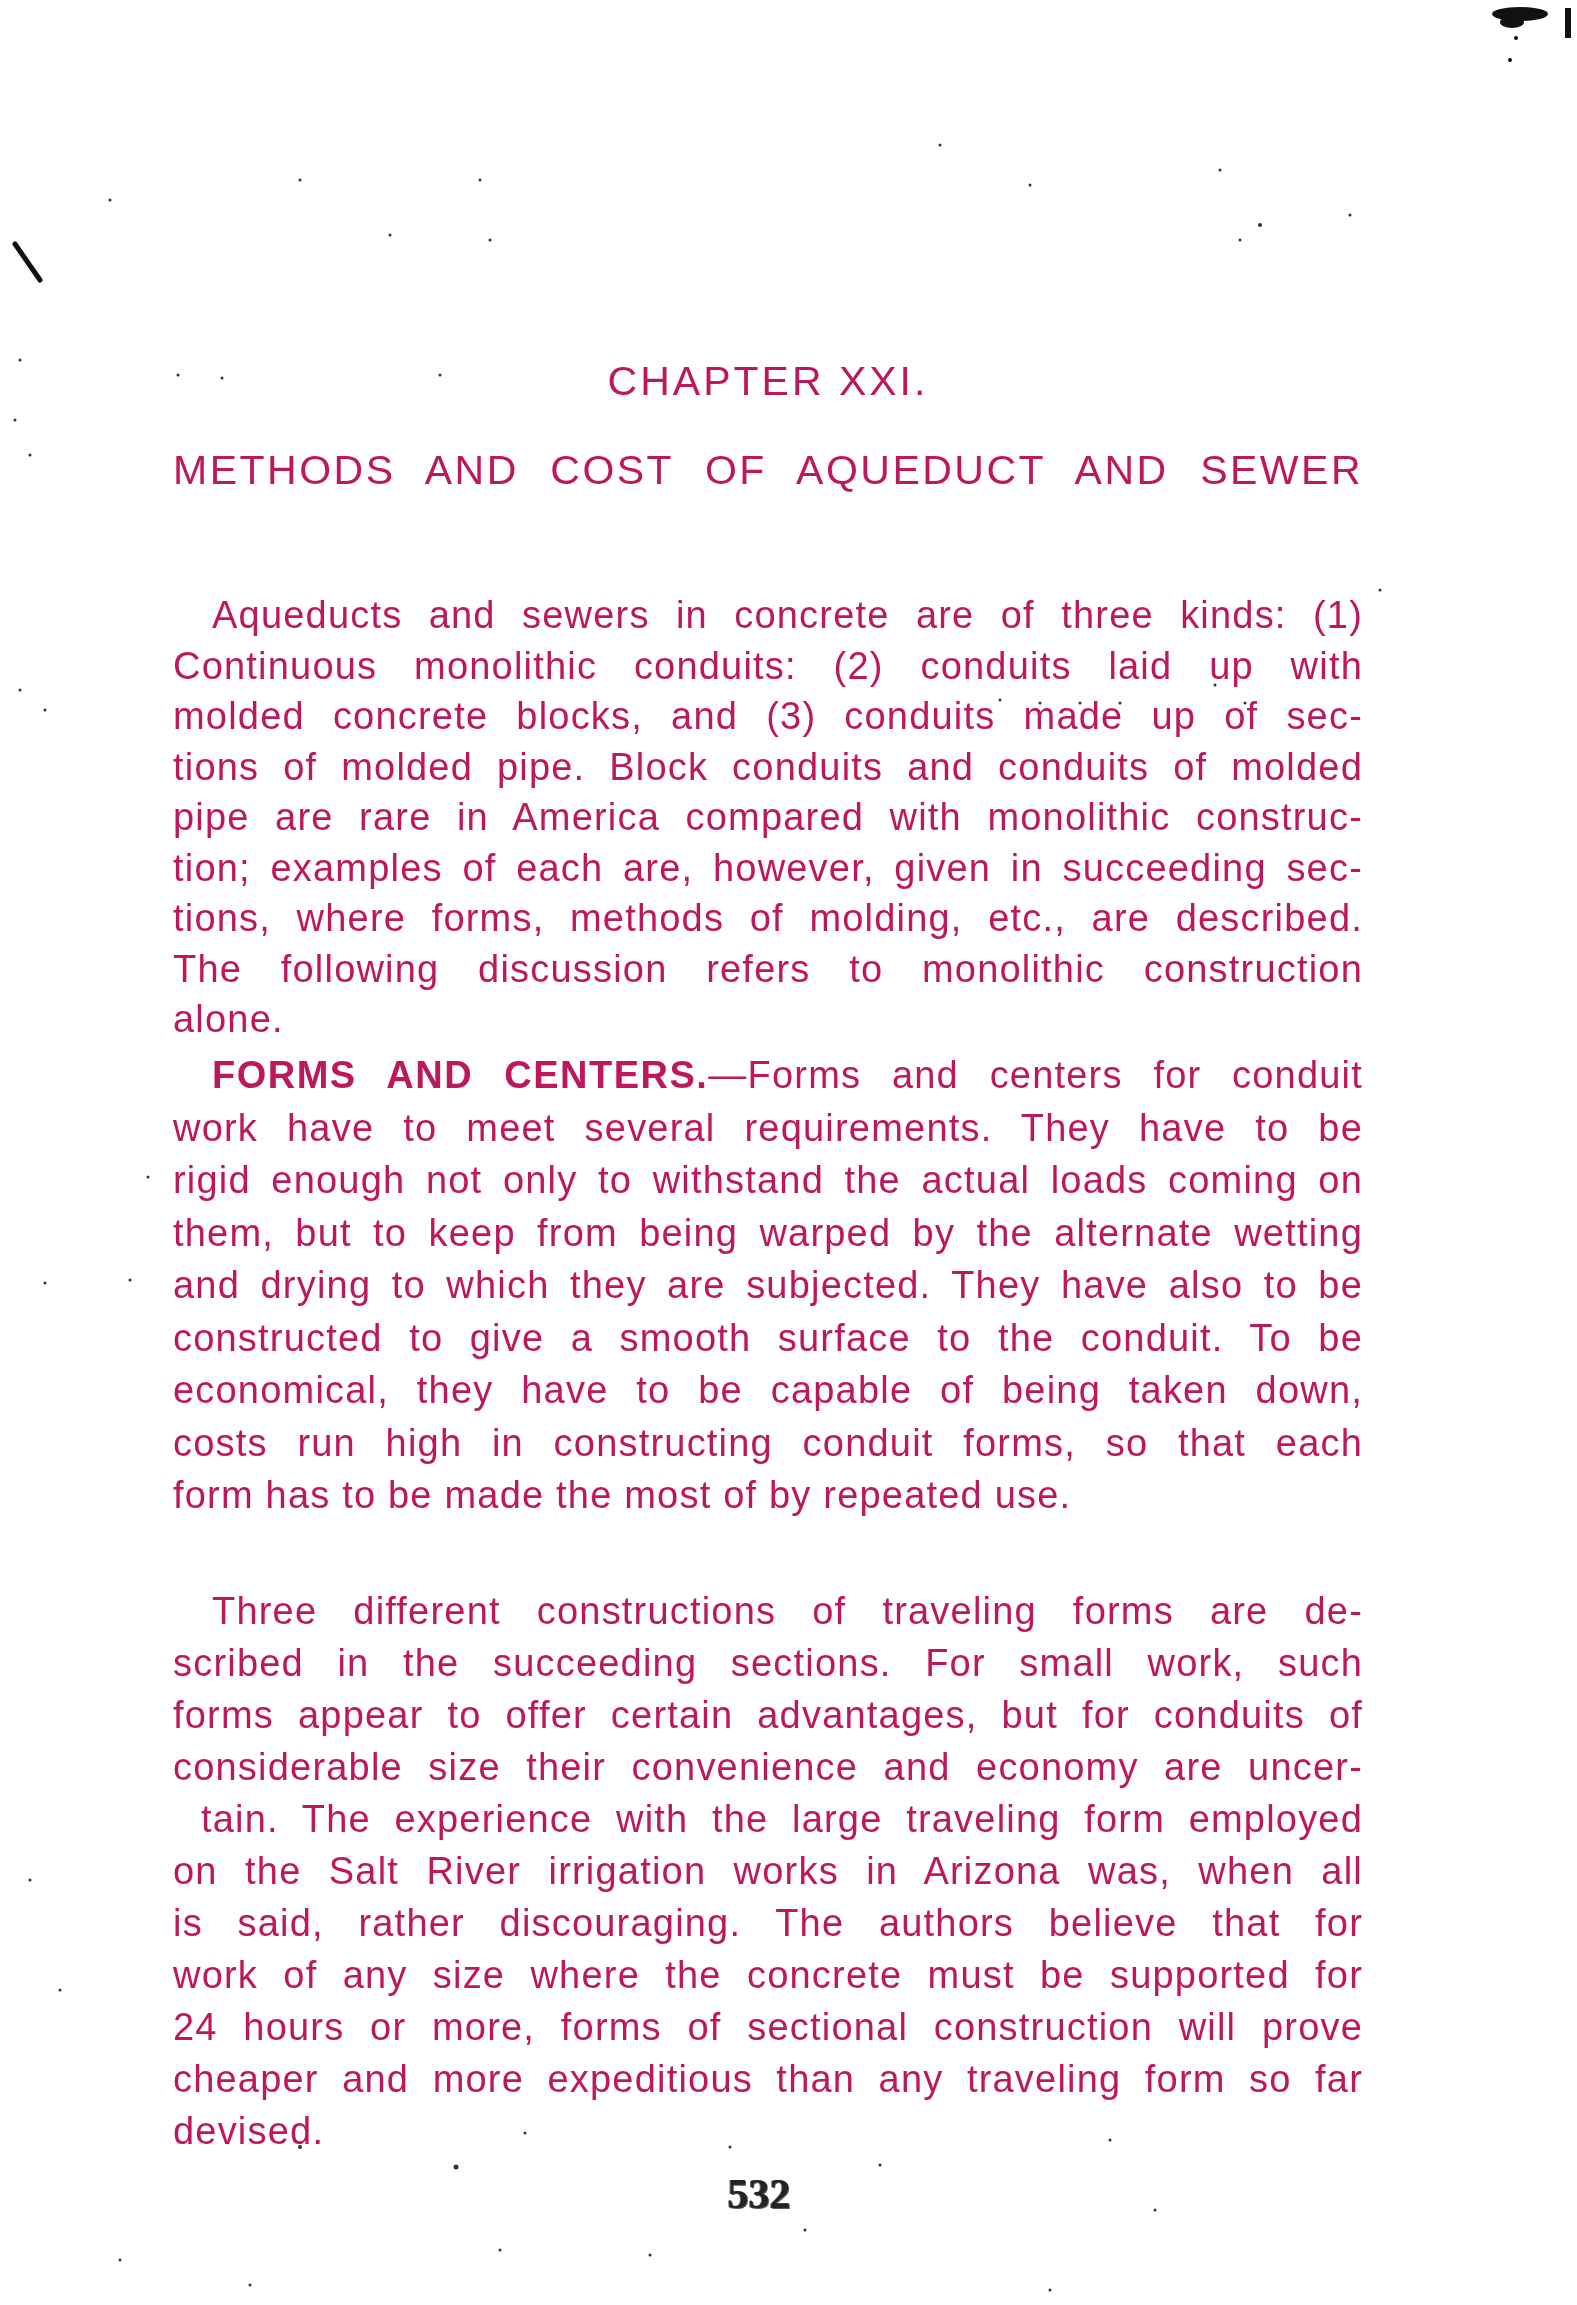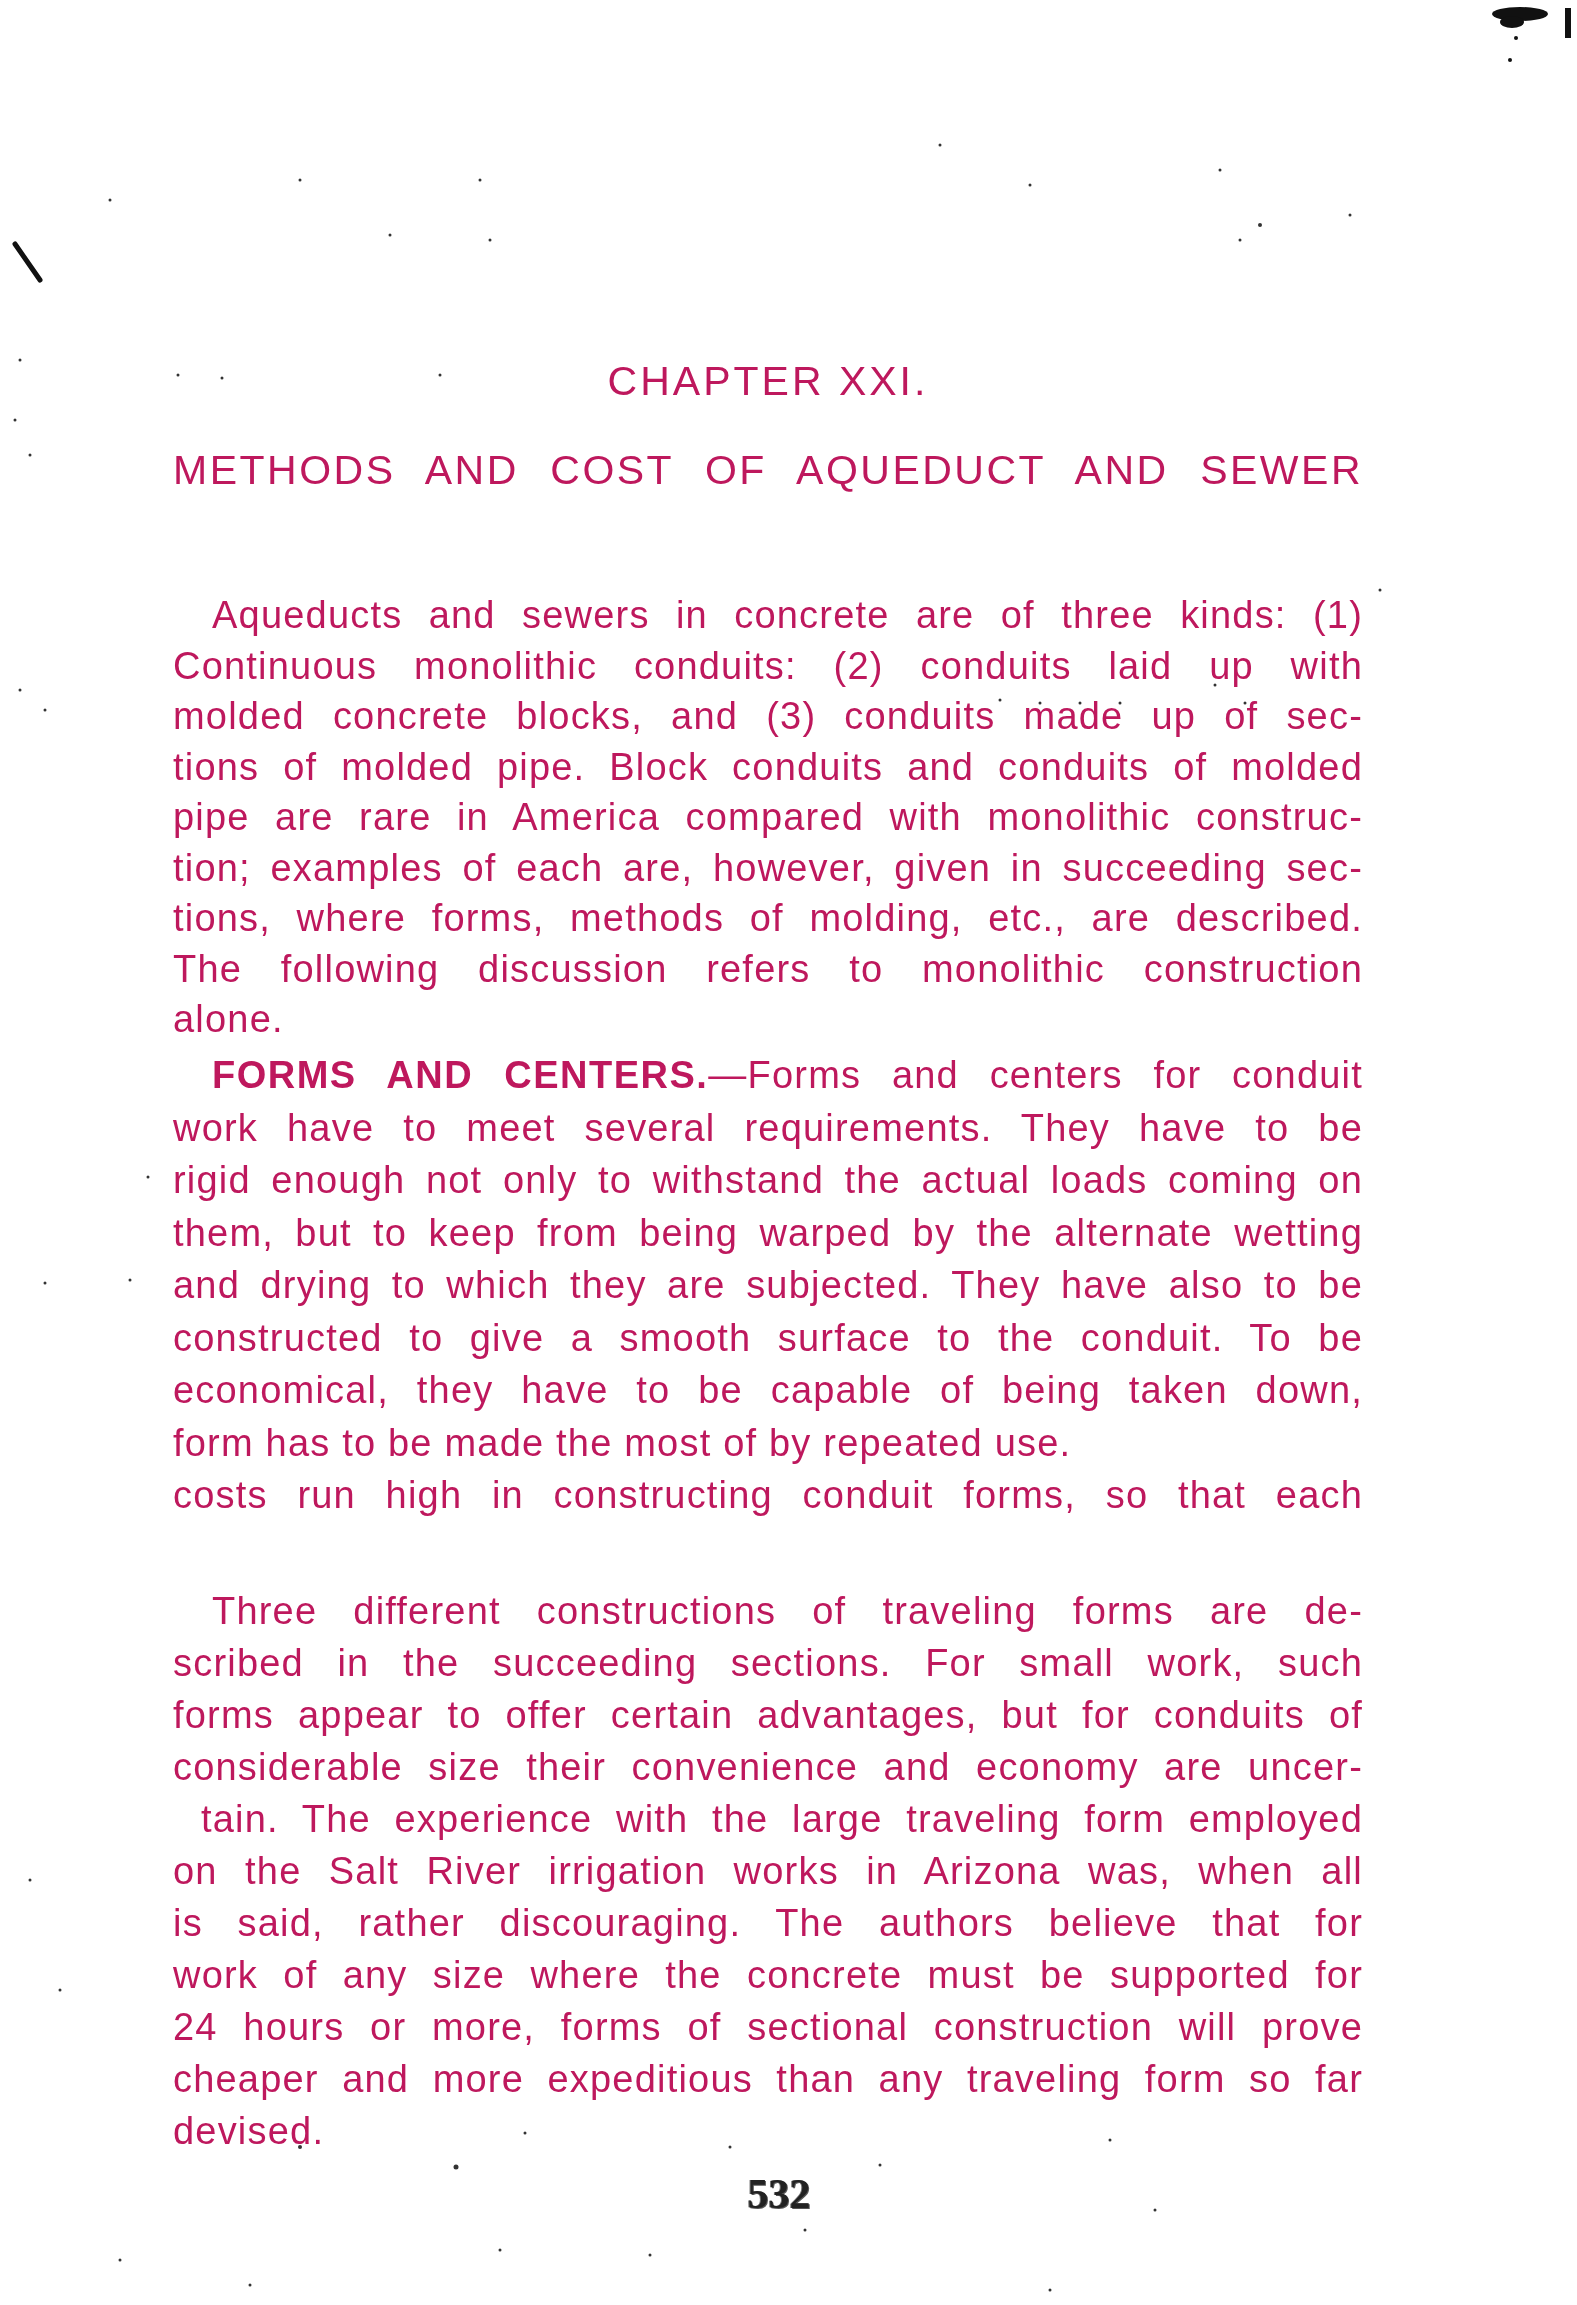--- a/index.html
+++ b/index.html
@@ -27,21 +27,20 @@
   #para1 { top: 590px; }
   #para2 { top: 1050px; }
   #para3 { top: 1586px; }
   .para2 .line { height: 52.5px; }
   .para3 .line { height: 52px; }
   .page-number {
     position: absolute; left: 724px; top: 2172px; width: 70px;
     font-family: "Liberation Serif", "DejaVu Serif", serif; font-weight: bold;
     font-size: 42px; color: #222; text-align: center; line-height: 44px;
     text-shadow: 1px 1px 0 #555, -1px 0 0 #777;
-    margin-left: 20px;
   }
   .specks { position: absolute; left: 0; top: 0; width: 1577px; height: 2305px; pointer-events: none; }
 </style>
 </head>
 <body>
 
 <div class="page">
 
   <svg class="specks" viewBox="0 0 1577 2305" xmlns="http://www.w3.org/2000/svg">
     <path d="M15 244 L40 280" stroke="#111" stroke-width="5" stroke-linecap="round"></path>
@@ -119,22 +118,22 @@
   </div>
 
   <div class="serif body-text para2" id="para2">
     <span class="line indent" style="white-space: normal;"><span class="run-in">FORMS AND CENTERS.</span><span>—Forms and centers for conduit</span></span>
     <span class="line" style="white-space: normal;">work have to meet several requirements. They have to be</span>
     <span class="line" style="white-space: normal;">rigid enough not only to withstand the actual loads coming on</span>
     <span class="line" style="white-space: normal;">them, but to keep from being warped by the alternate wetting</span>
     <span class="line" style="white-space: normal;">and drying to which they are subjected. They have also to be</span>
     <span class="line" style="white-space: normal;">constructed to give a smooth surface to the conduit. To be</span>
     <span class="line" style="white-space: normal;">economical, they have to be capable of being taken down,</span>
+    <span class="line" style="white-space: normal;">costs run high in constructing conduit forms, so that each</span>
     <span class="line last">form has to be made the most of by repeated use.</span>
-    <span class="line" style="white-space: normal;">costs run high in constructing conduit forms, so that each</span>
   </div>
 
   <div class="serif body-text para3" id="para3">
     <span class="line indent" style="white-space: normal;">Three different constructions of traveling forms are de-</span>
     <span class="line" style="white-space: normal;">scribed in the succeeding sections. For small work, such</span>
     <span class="line" style="white-space: normal;">forms appear to offer certain advantages, but for conduits of</span>
     <span class="line" style="white-space: normal;">considerable size their convenience and economy are uncer-</span>
     <span class="line" style="white-space: normal; margin-left: 28px;">tain. The experience with the large traveling form employed</span>
     <span class="line" style="white-space: normal;">on the Salt River irrigation works in Arizona was, when all</span>
     <span class="line" style="white-space: normal;">is said, rather discouraging. The authors believe that for</span>

